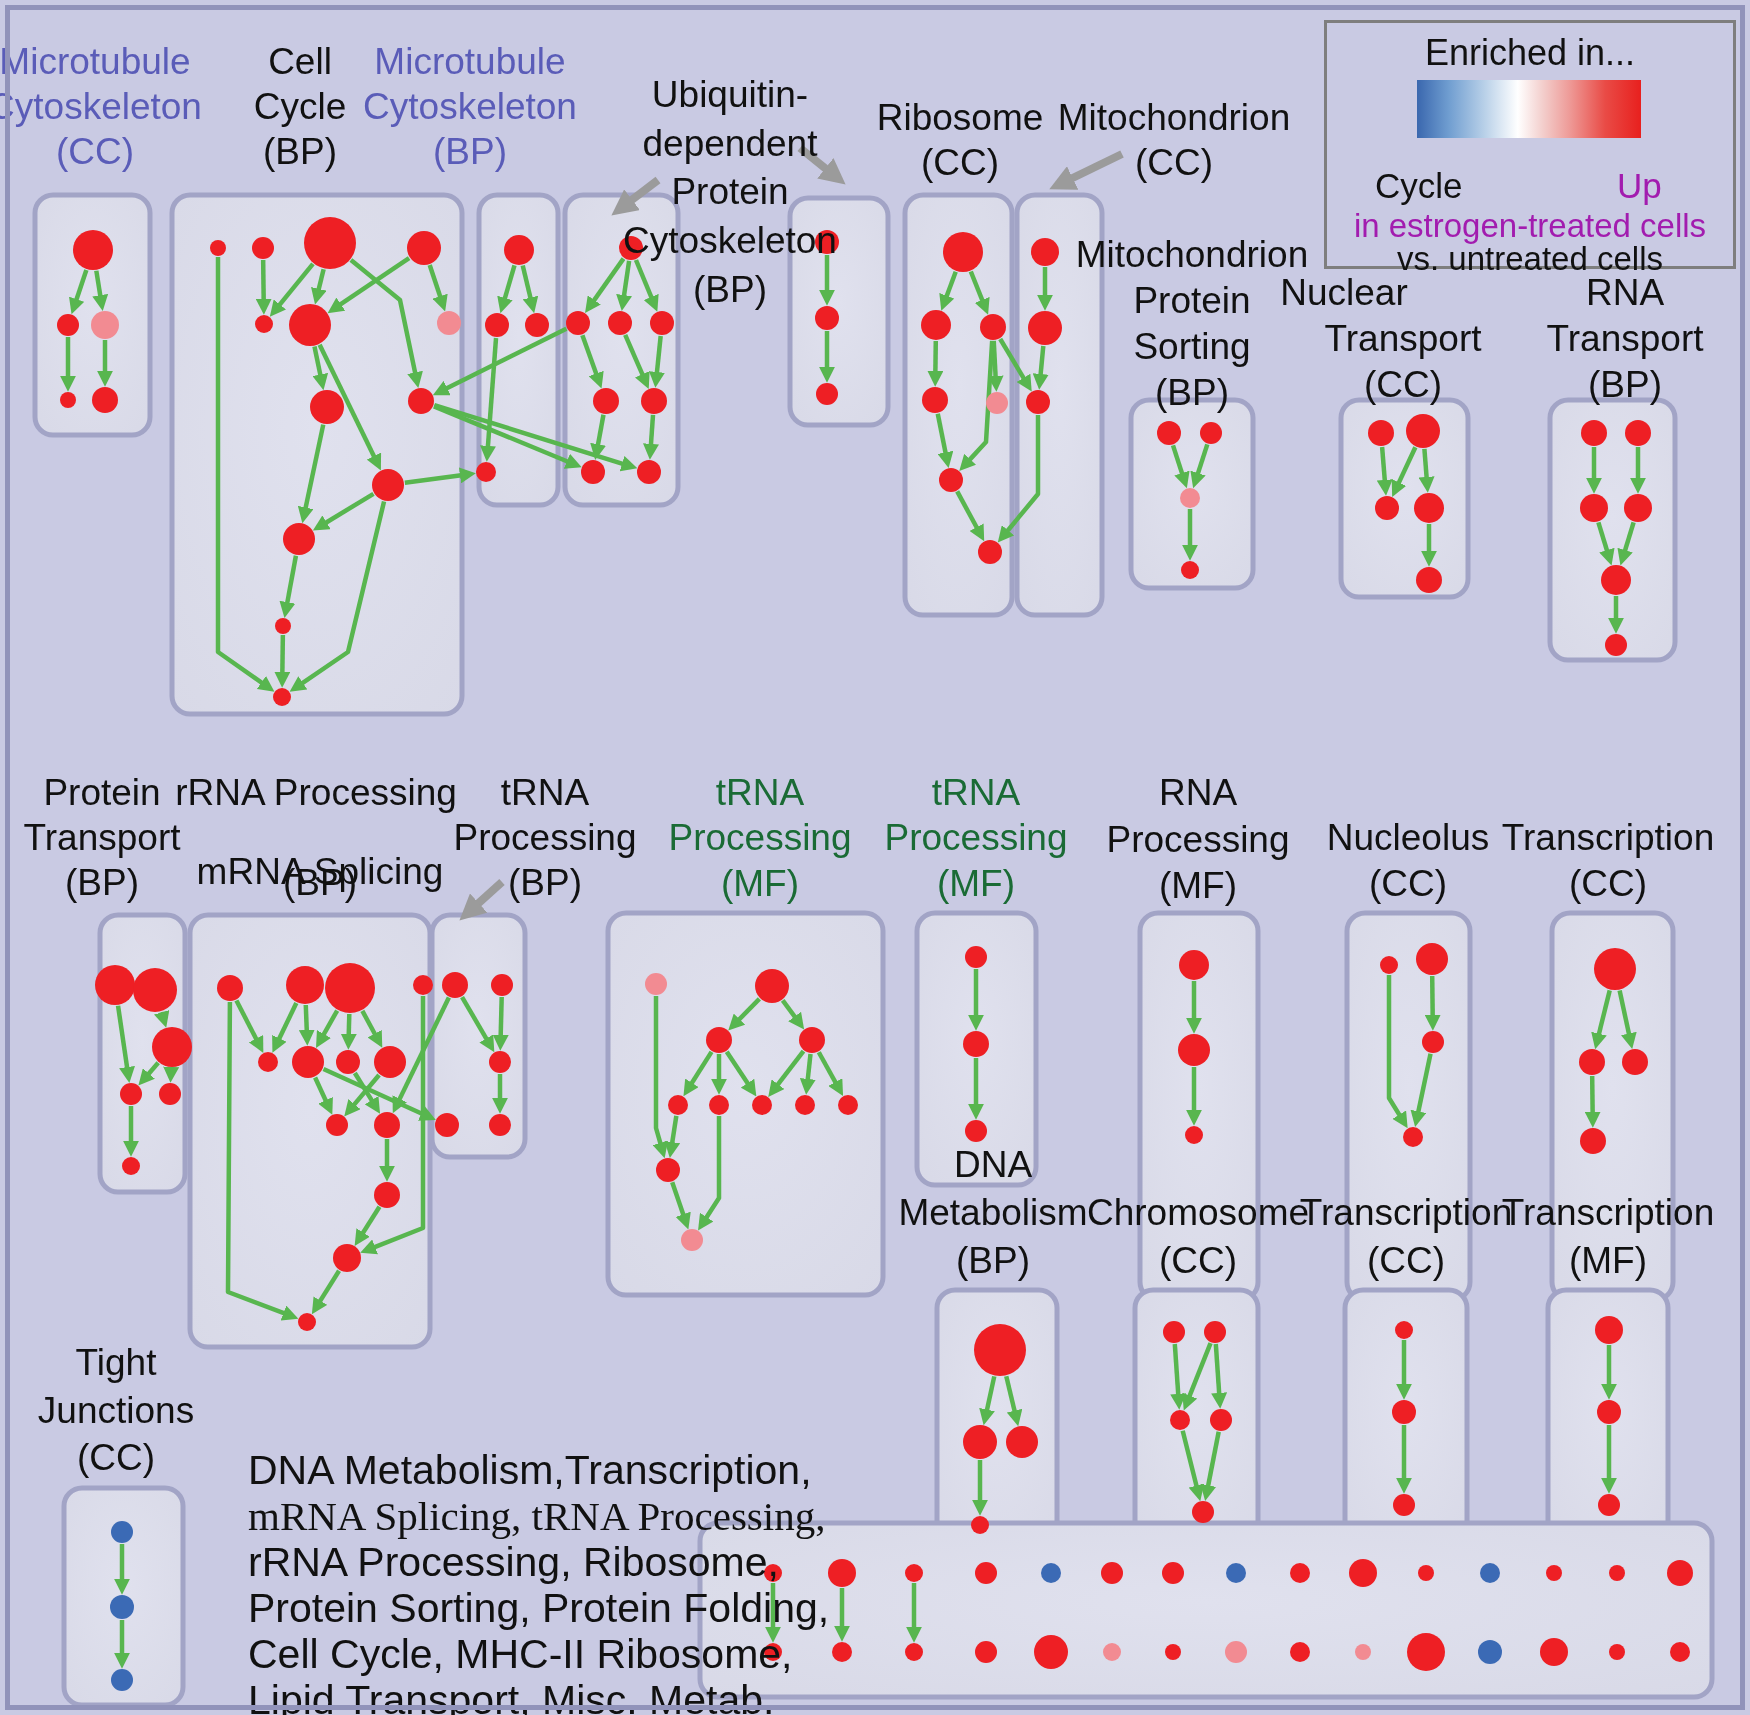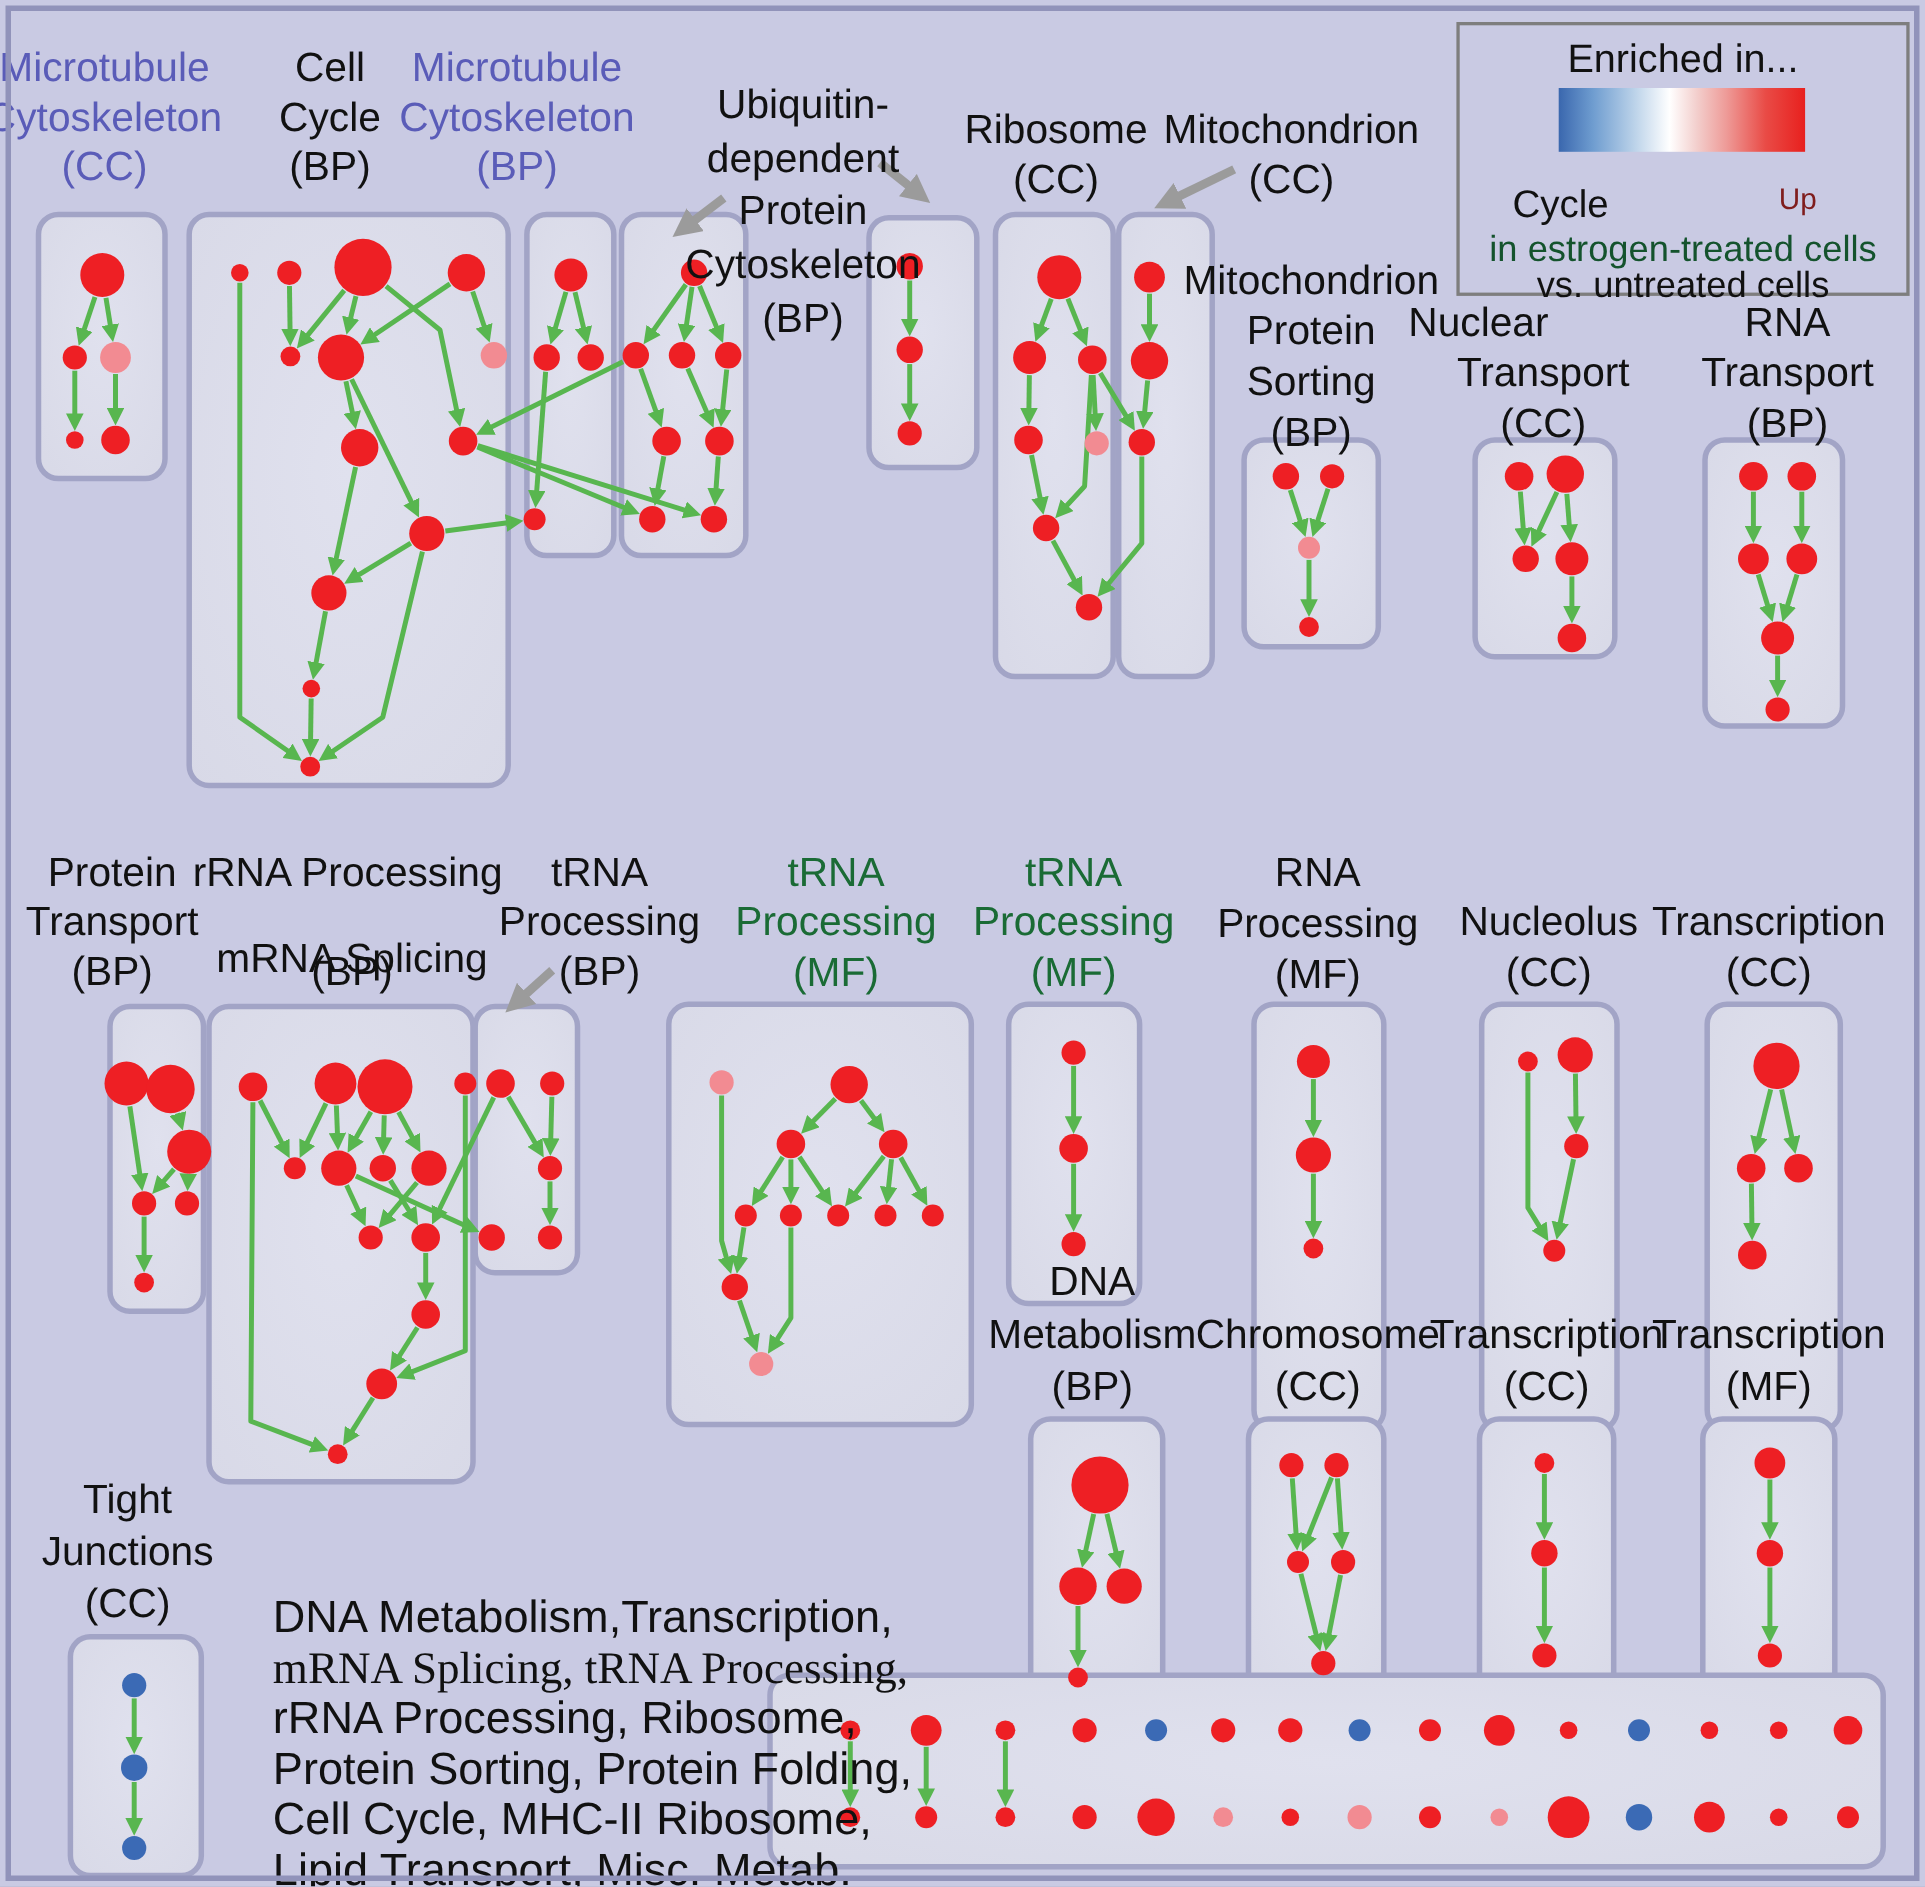--- a/index.html
+++ b/index.html
@@ -7,22 +7,22 @@
   .frame{position:absolute;left:5px;top:5px;right:5px;bottom:5px;border:5px solid #9193ba;pointer-events:none;z-index:6;}
   svg.fig{position:absolute;left:0;top:0;z-index:1;}
   .lbl-line{position:absolute;transform:translate(-50%,-50%);white-space:nowrap;font-size:37px;font-weight:400;letter-spacing:0px;z-index:3;}
   .c-k{color:#111111;} .c-u{color:#5a5cb8;} .c-g{color:#1a6b35;}
   .misc-line{position:absolute;transform:translateY(-50%);white-space:nowrap;font-size:41px;color:#111;z-index:3;}
   .legend{position:absolute;left:1324px;top:20px;width:406px;height:243px;background:#c9cae3;border:3px solid #7e7e7e;z-index:4;}
   .legend-title{position:absolute;left:50%;top:30px;transform:translate(-50%,-50%);font-size:36px;color:#111;white-space:nowrap;}
   .legend-bar{position:absolute;left:90px;top:57px;width:224px;height:58px;
     background:linear-gradient(90deg,#3a67ae 0%,#6f9dd0 14%,#b8d0e8 30%,#ffffff 45%,#f3cfcd 56%,#ee9b98 68%,#e94b46 84%,#e8201e 100%);}
   .legend-down{position:absolute;left:48px;top:143px;font-size:35px;color:#111;}
-  .legend-up{position:absolute;left:290px;top:143px;font-size:27px;color:#7f1d1d;}
-  .legend-sub1{position:absolute;left:50%;top:203px;transform:translate(-50%,-50%);font-size:33px;color:#14532d;white-space:nowrap;}
+  .legend-up{position:absolute;left:290px;top:143px;font-size:35px;color:#a21caf;}
+  .legend-sub1{position:absolute;left:50%;top:203px;transform:translate(-50%,-50%);font-size:33px;color:#a21caf;white-space:nowrap;}
   .legend-sub2{position:absolute;left:50%;top:236px;transform:translate(-50%,-50%);font-size:33px;color:#111;white-space:nowrap;}
 </style>
 </head>
 <body>
 
 <div class="stage">
   <svg class="fig" id="fig-svg" width="1750" height="1715" viewBox="0 0 1750 1715">
       <defs>
         <radialGradient id="boxfill" cx="50%" cy="45%" r="75%">
           <stop offset="0%" stop-color="#e0e1ee"></stop>

